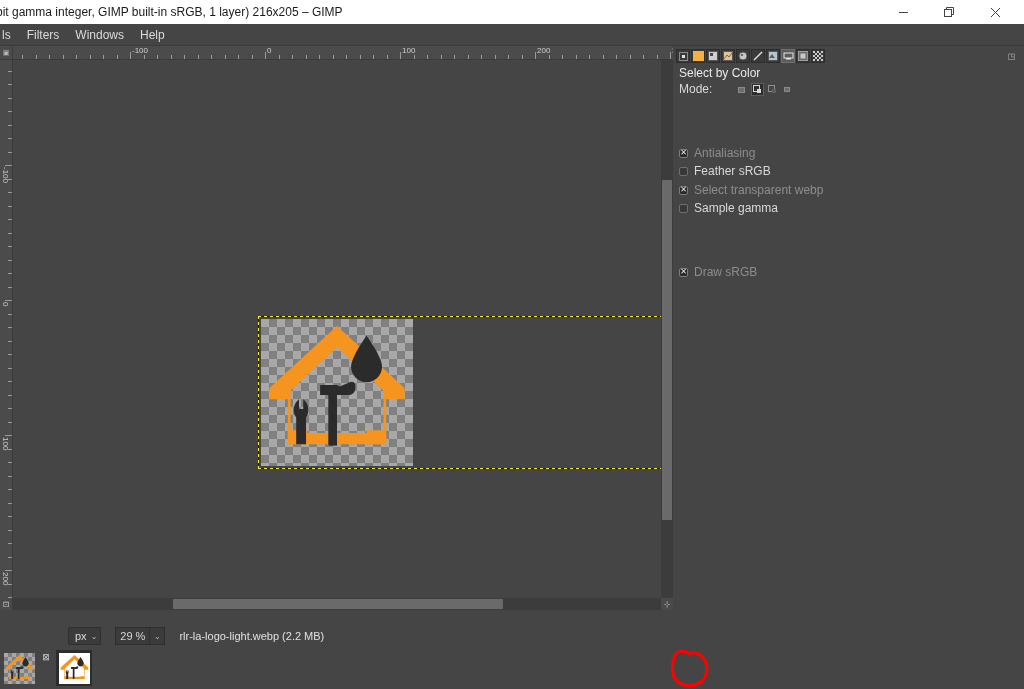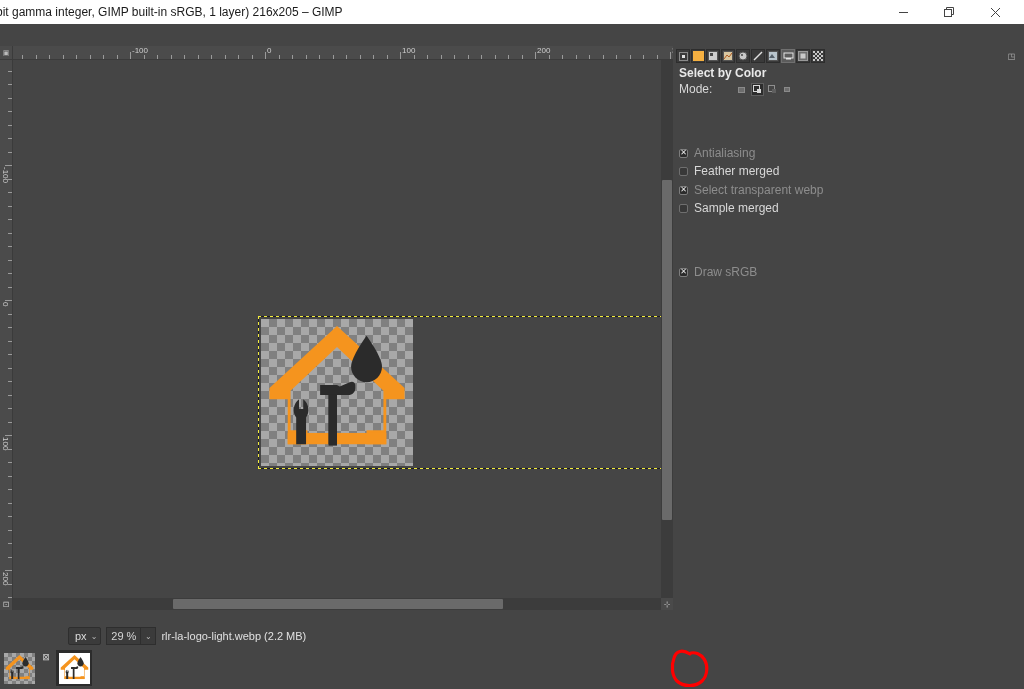--- a/index.html
+++ b/index.html
@@ -119,21 +119,21 @@
   }
   .qmask {
     position:absolute; left:0; bottom:14px; width:12px; height:12px;
     background:#4a4a4a; display:flex;align-items:center;justify-content:center;
     font-size:8px; color:#ccc;
   }
 
   
   .statusbar {
     position:absolute; left:0; top:624px; width:673px; height:24px;
-    background:#454545; display:flex; align-items:center; gap:5px;
+    background:#454545; display:flex; align-items:center; gap:14px;
     padding-left:68px; font-size:11px;
   }
   .combo {
     background:#3b3b3b; border:1px solid #2e2e2e; height:18px; border-radius:2px;
     display:flex; align-items:center; padding:0 3px 0 6px; gap:4px; color:#dcdcdc;
     font-size:11px;
   }
   .combo .caret { font-size:8px; color:#bbb; }
   .zoomwrap { display:flex; align-items:center; }
   .zoomwrap .zval {
@@ -181,21 +181,21 @@
     width:14px;height:14px; background:#3a3a3a; border:1px solid #2d2d2d;
     display:flex;align-items:center;justify-content:center;
   }
   .dtab.active { background:#5c5c5c; border-color:#707070; }
   .dock-menu-btn {
     position:absolute; right:4px; top:3px; width:11px;height:11px;
     display:flex;align-items:center;justify-content:center; font-size:8px; color:#bbb;
   }
 
   .tool-title {
-    position:absolute; left:6px; top:20px; font-weight:bold; font-size:12px; color:#e9e9e9;
+    position:absolute; left:6px; top:20px; font-weight:normal; font-size:12px; color:#e9e9e9;
   }
 
   .opt-row { position:absolute; left:6px; font-size:12px; display:flex; align-items:center; }
   .chk {
     width:9px;height:9px; border:1px solid #7d7d7d; background:#3d3d3d; border-radius:2px;
     display:inline-flex;align-items:center;justify-content:center;
     font-size:8px; line-height:1; color:#eaeaea; margin-right:6px; flex:none;
   }
   .chk.on { background:#2b2b2b; }
   .chk.off { background:#383838; border-color:#6f6f6f; }
@@ -235,20 +235,26 @@
       </div>
       <div>
         <svg width="11" height="11" viewBox="0 0 11 11">
           <line x1="1" y1="1" x2="10" y2="10" stroke="#444" stroke-width="1"></line>
           <line x1="10" y1="1" x2="1" y2="10" stroke="#444" stroke-width="1"></line>
         </svg>
       </div>
     </div>
   </div>
 
+  <div class="menubar">
+    <div class="mi">ls</div>
+    <div class="mi">Filters</div>
+    <div class="mi">Windows</div>
+    <div class="mi">Help</div>
+  </div>
 
   <div class="canvas-area">
 
     <div class="ruler-corner">▣</div>
 
     <div class="ruler-h" id="hruler">
         <div class="rtick minor" style="left: 9px;"></div>
         <div class="rtick minor" style="left: 22.5px;"></div>
         <div class="rtick minor" style="left: 36px;"></div>
         <div class="rtick minor" style="left: 49.5px;"></div>
@@ -528,29 +534,29 @@
           </svg>
       </span>
     </div>
 
     <div class="opt-row" style="top:100px;">
       <span class="chk on">✕</span>
       <span class="lbl-dim">Antialiasing</span>
     </div>
     <div class="opt-row" style="top:118px;">
       <span class="chk off"></span>
-      <span class="lbl">Feather merged</span>
+      <span class="lbl">Feather sRGB</span>
     </div>
     <div class="opt-row" style="top:137px;">
       <span class="chk on">✕</span>
       <span class="lbl-dim">Select transparent webp</span>
     </div>
     <div class="opt-row" style="top:155px;">
       <span class="chk off"></span>
-      <span class="lbl">Sample merged</span>
+      <span class="lbl">Sample gamma</span>
     </div>
 
     <div class="opt-row" style="top:219px;">
       <span class="chk on">✕</span>
       <span class="lbl-dim">Draw sRGB</span>
     </div>
 
   </div>
 
   <svg class="annot" style="left:668px; top:645px; width:60px; height:44px;" viewBox="0 0 60 44">

